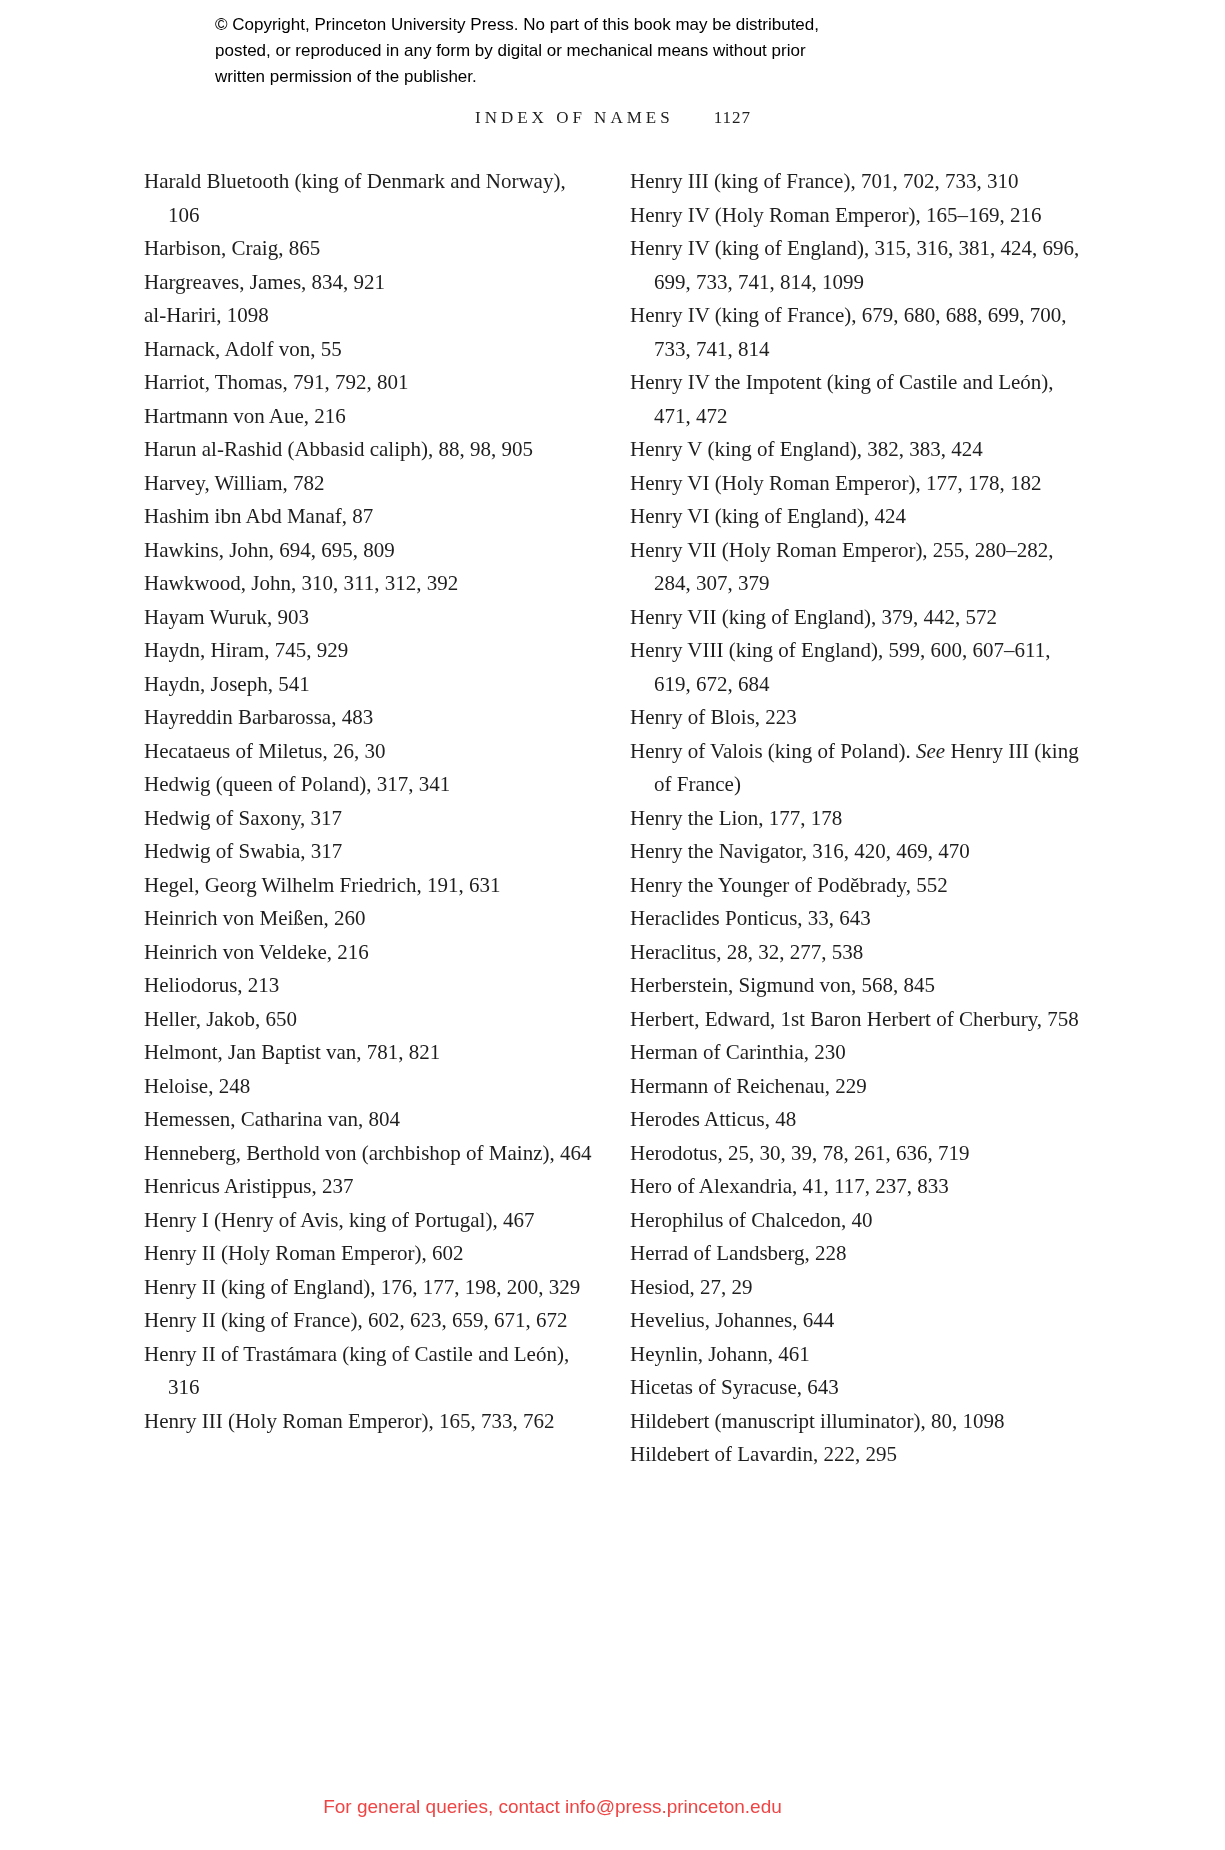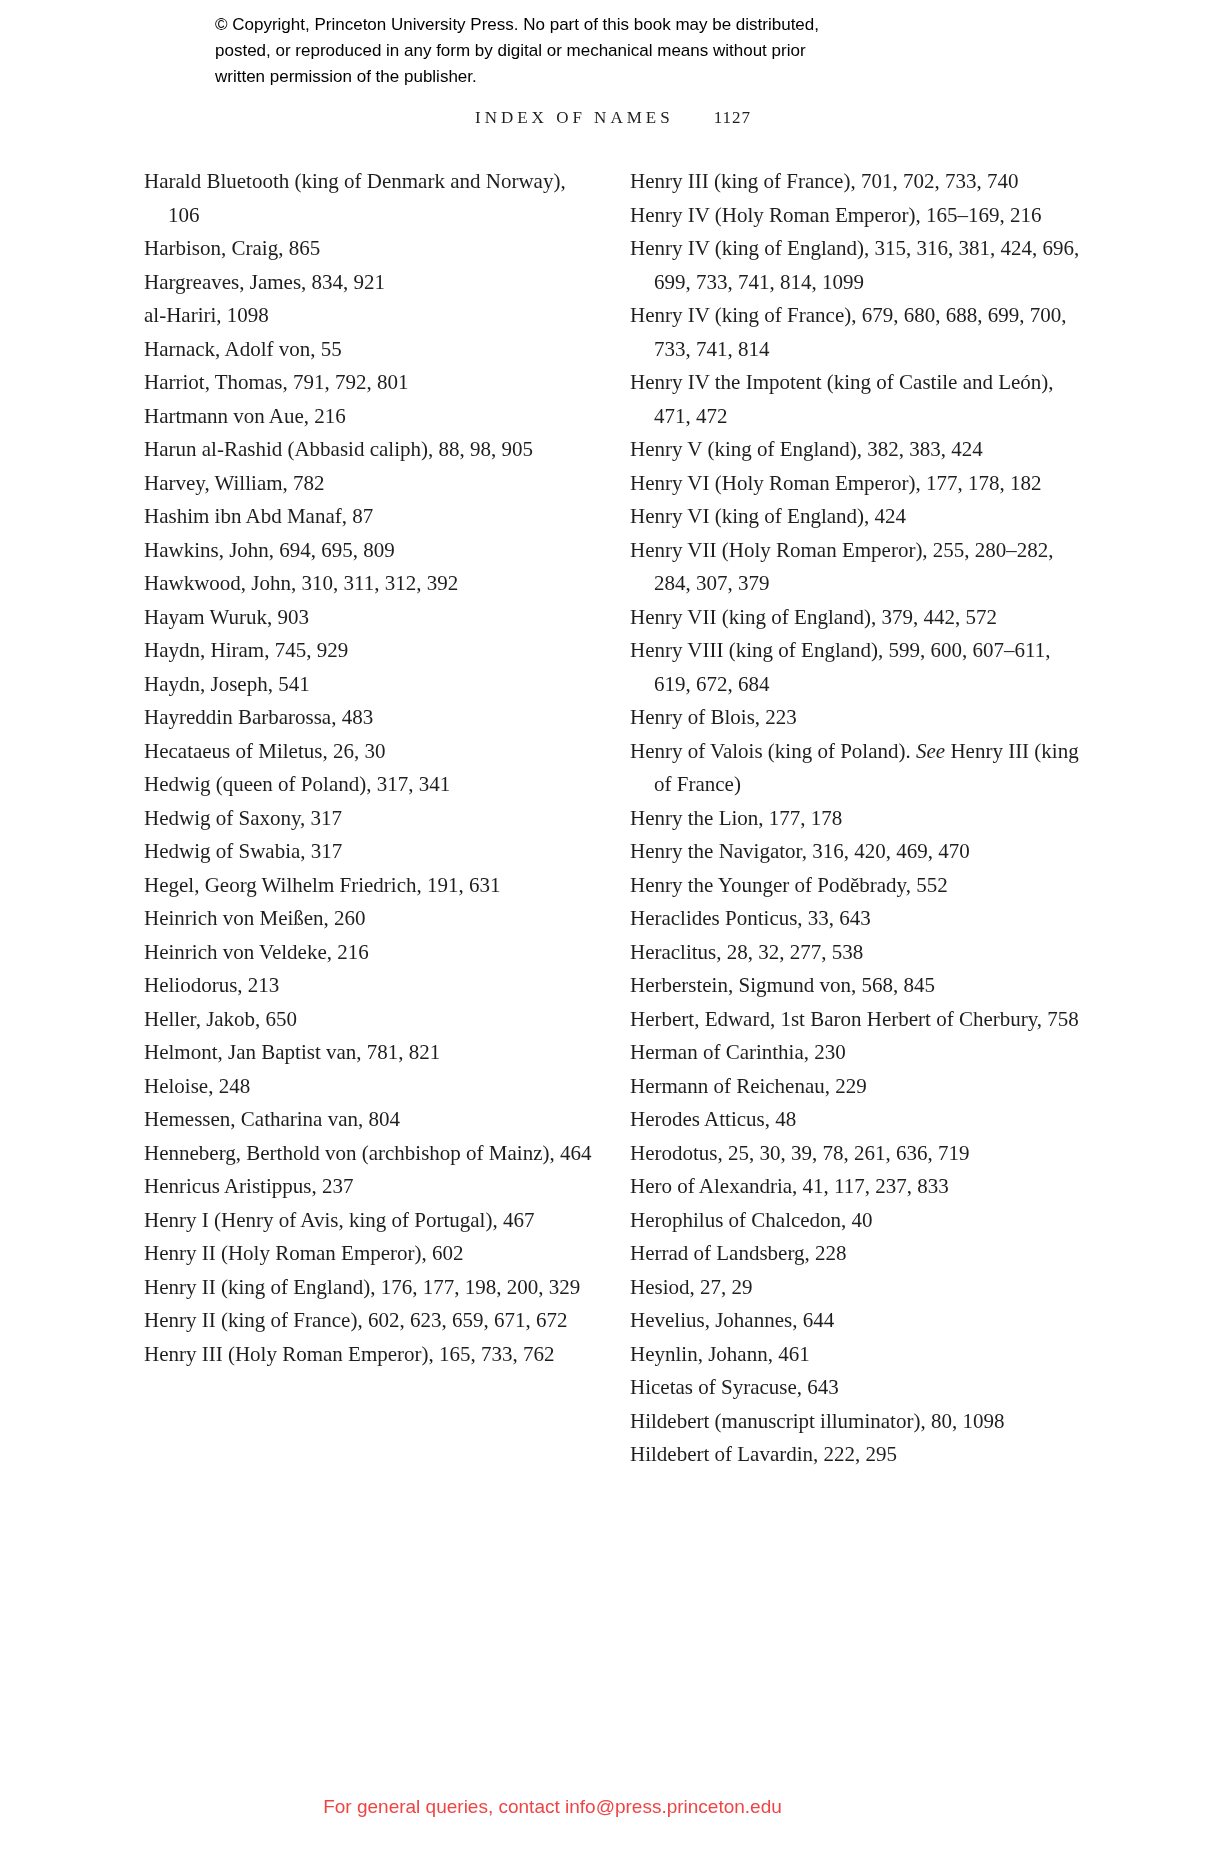--- a/index.html
+++ b/index.html
@@ -34,22 +34,21 @@
     color: #1e1e1e;
   }
   .rh-title { letter-spacing: 4px; }
   .rh-page  { margin-left: 40px; letter-spacing: 1px; }
   .columns {
     position: absolute;
     left: 144px;
     top: 165px;
     width: 940px;
     display: flex;
-    column-gap: 25px;
-    justify-content: space-between;
+    column-gap: 32px;
   }
   .col {
     width: 454px;
     flex: 0 0 454px;
     font-size: 21px;
     line-height: 33.5px;
   }
   .entry {
     padding-left: 24px;
     text-indent: -24px;
@@ -106,24 +105,25 @@
         <div class="entry">Heller, Jakob, 650</div>
         <div class="entry">Helmont, Jan Baptist van, 781, 821</div>
         <div class="entry">Heloise, 248</div>
         <div class="entry">Hemessen, Catharina van, 804</div>
         <div class="entry">Henneberg, Berthold von (archbishop of Mainz), 464</div>
         <div class="entry">Henricus Aristippus, 237</div>
         <div class="entry">Henry I (Henry of Avis, king of Portugal), 467</div>
         <div class="entry">Henry II (Holy Roman Emperor), 602</div>
         <div class="entry">Henry II (king of England), 176, 177, 198, 200, 329</div>
         <div class="entry">Henry II (king of France), 602, 623, 659, 671, 672</div>
+        <div class="entry">Henry II of Trastámara (king of Castile and León), 316</div>
         <div class="entry">Henry III (Holy Roman Emperor), 165, 733, 762</div>
       </div>
     <div class="col">
-        <div class="entry">Henry III (king of France), 701, 702, 733, 740</div>
+        <div class="entry">Henry III (king of France), 701, 702, 733, 310</div>
         <div class="entry">Henry IV (Holy Roman Emperor), 165–169, 216</div>
         <div class="entry">Henry IV (king of England), 315, 316, 381, 424, 696, 699, 733, 741, 814, 1099</div>
         <div class="entry">Henry IV (king of France), 679, 680, 688, 699, 700, 733, 741, 814</div>
         <div class="entry">Henry IV the Impotent (king of Castile and León), 471, 472</div>
         <div class="entry">Henry V (king of England), 382, 383, 424</div>
         <div class="entry">Henry VI (Holy Roman Emperor), 177, 178, 182</div>
         <div class="entry">Henry VI (king of England), 424</div>
         <div class="entry">Henry VII (Holy Roman Emperor), 255, 280–282, 284, 307, 379</div>
         <div class="entry">Henry VII (king of England), 379, 442, 572</div>
         <div class="entry">Henry VIII (king of England), 599, 600, 607–611, 619, 672, 684</div>

